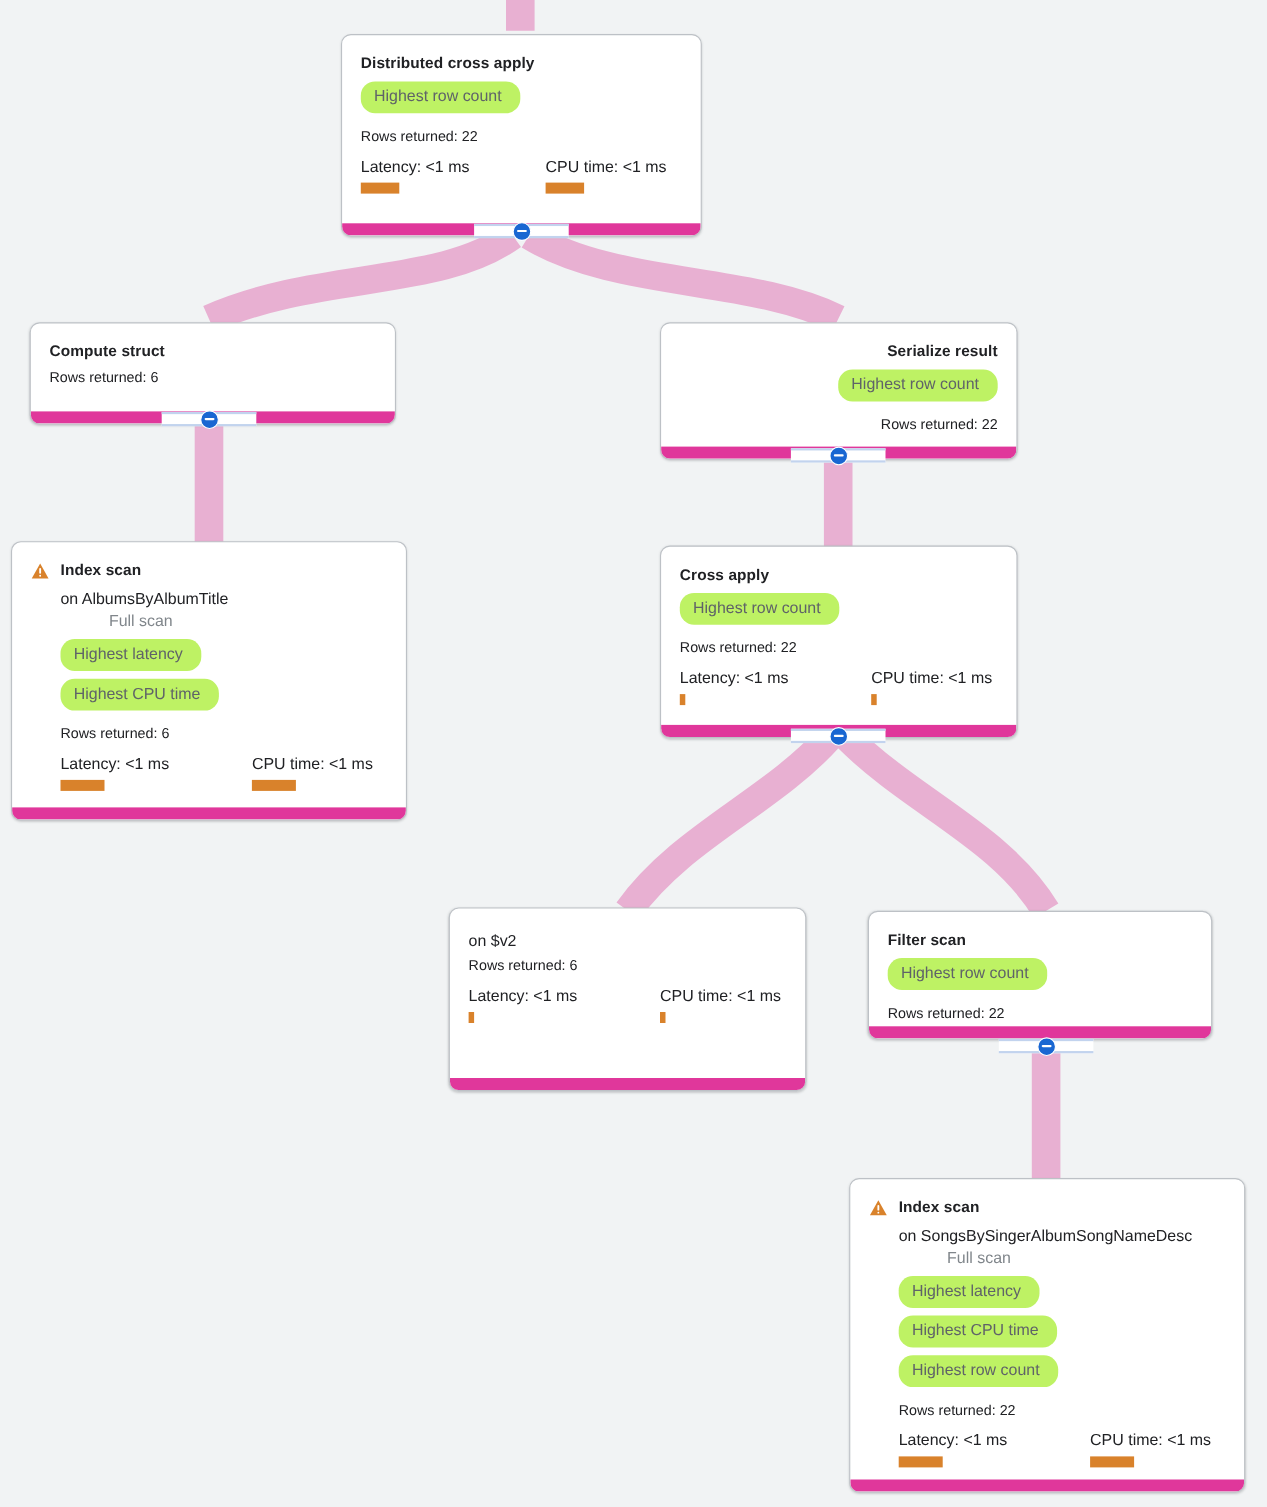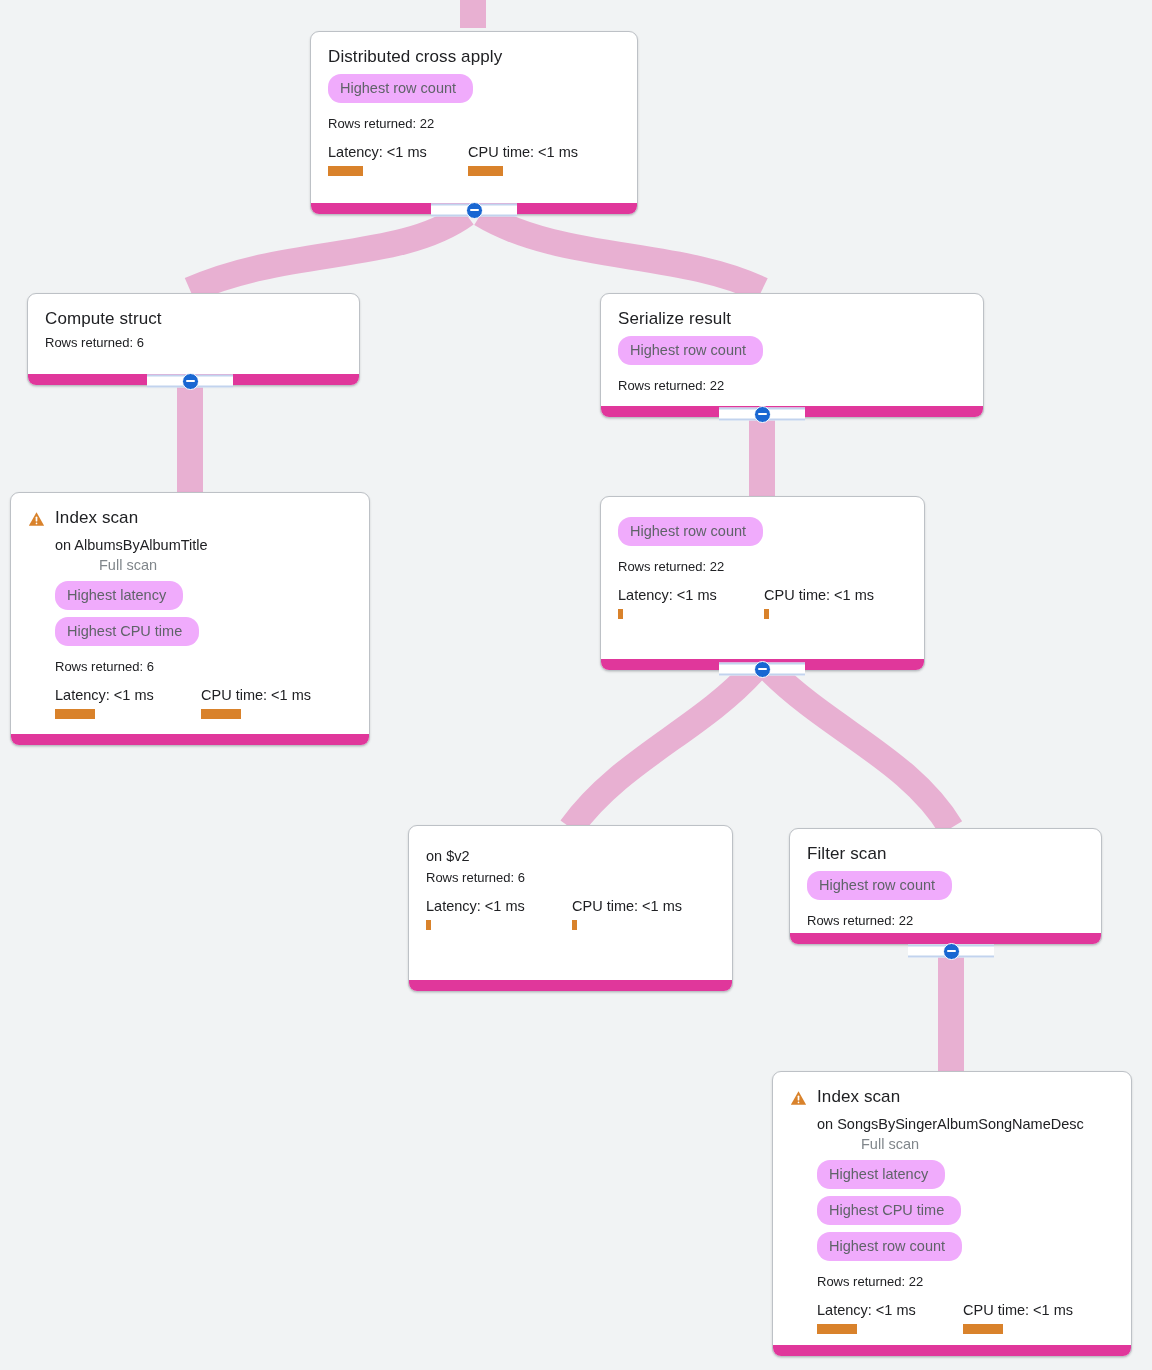--- a/index.html
+++ b/index.html
@@ -44,24 +44,24 @@
     gap: 10px;
   }
   .warn-icon {
     flex: 0 0 auto;
     width: 17px;
     height: 16px;
     margin-top: 4px;
     display: block;
   }
   .node-title {
-    font-size: 17px;
+    font-size: 14px;
     line-height: 22px;
     color: #202124;
-    font-weight: 400;
+    font-weight: 700;
     letter-spacing: 0.1px;
   }
   .node-inner {
     flex: 1 1 auto;
     min-width: 0;
   }
   .subline {
     font-size: 14.5px;
     line-height: 20px;
     color: #202124;
@@ -71,40 +71,41 @@
   .subline.muted {
     color: #80868b;
     margin-top: 0;
     margin-left: 44px;
   }
   .chips {
     margin-top: 6px;
   }
   .chip {
     display: inline-block;
-    background: #f0abfc;
+    background: #bef264;
     color: #5f6368;
     font-size: 14.5px;
     line-height: 18px;
     border-radius: 13px;
     padding: 5px 17px 6px 17px;
     margin-bottom: 7px;
   }
   .chip-indent {
     padding-left: 12px;
   }
   .rows {
     font-size: 13px;
     line-height: 20px;
     color: #202124;
     margin-top: 4px;
   }
   .metrics {
     display: flex;
     margin-top: 9px;
+    gap: 28px;
   }
   .metric {
     display: block;
   }
   .metric-label {
     font-size: 14.5px;
     line-height: 19px;
     color: #202124;
     white-space: nowrap;
   }
@@ -221,21 +222,21 @@
         </div>
       </div>
     </div>
     <div class="node-footer" style="position:absolute; bottom:0; left:0;"></div>
   </div>
   <div class="toggle" style="left:147px; top:370px;">
     <div class="rail"></div>
     <div class="knob"></div>
   </div>
 
-  <div class="node" style="left:600px; top:293px; width:384px; height:125px;">
+  <div class="node" style="left:600px; top:293px; width:325px; height:125px;text-align:right;">
     <div class="node-body">
       <div class="node-head">
         <div class="node-inner">
           <div class="node-title">Serialize result</div>
           <div class="chips">
             <span class="chip chip-indent">Highest row count</span>
           </div>
           <div class="rows">Rows returned: 22</div>
         </div>
       </div>
@@ -277,20 +278,21 @@
         </div>
       </div>
     </div>
     <div class="node-footer" style="position:absolute; bottom:0; left:0;"></div>
   </div>
 
   <div class="node" style="left:600px; top:496px; width:325px; height:175px;">
     <div class="node-body">
       <div class="node-head">
         <div class="node-inner">
+          <div class="node-title">Cross apply</div>
           <div class="chips">
             <span class="chip chip-indent">Highest row count</span>
           </div>
           <div class="rows">Rows returned: 22</div>
           <div class="metrics">
             <div class="metric" style="width:146px;">
               <div class="metric-label">Latency: &lt;1 ms</div>
               <div class="metric-bar" style="width:5px;"></div>
             </div>
             <div class="metric">

